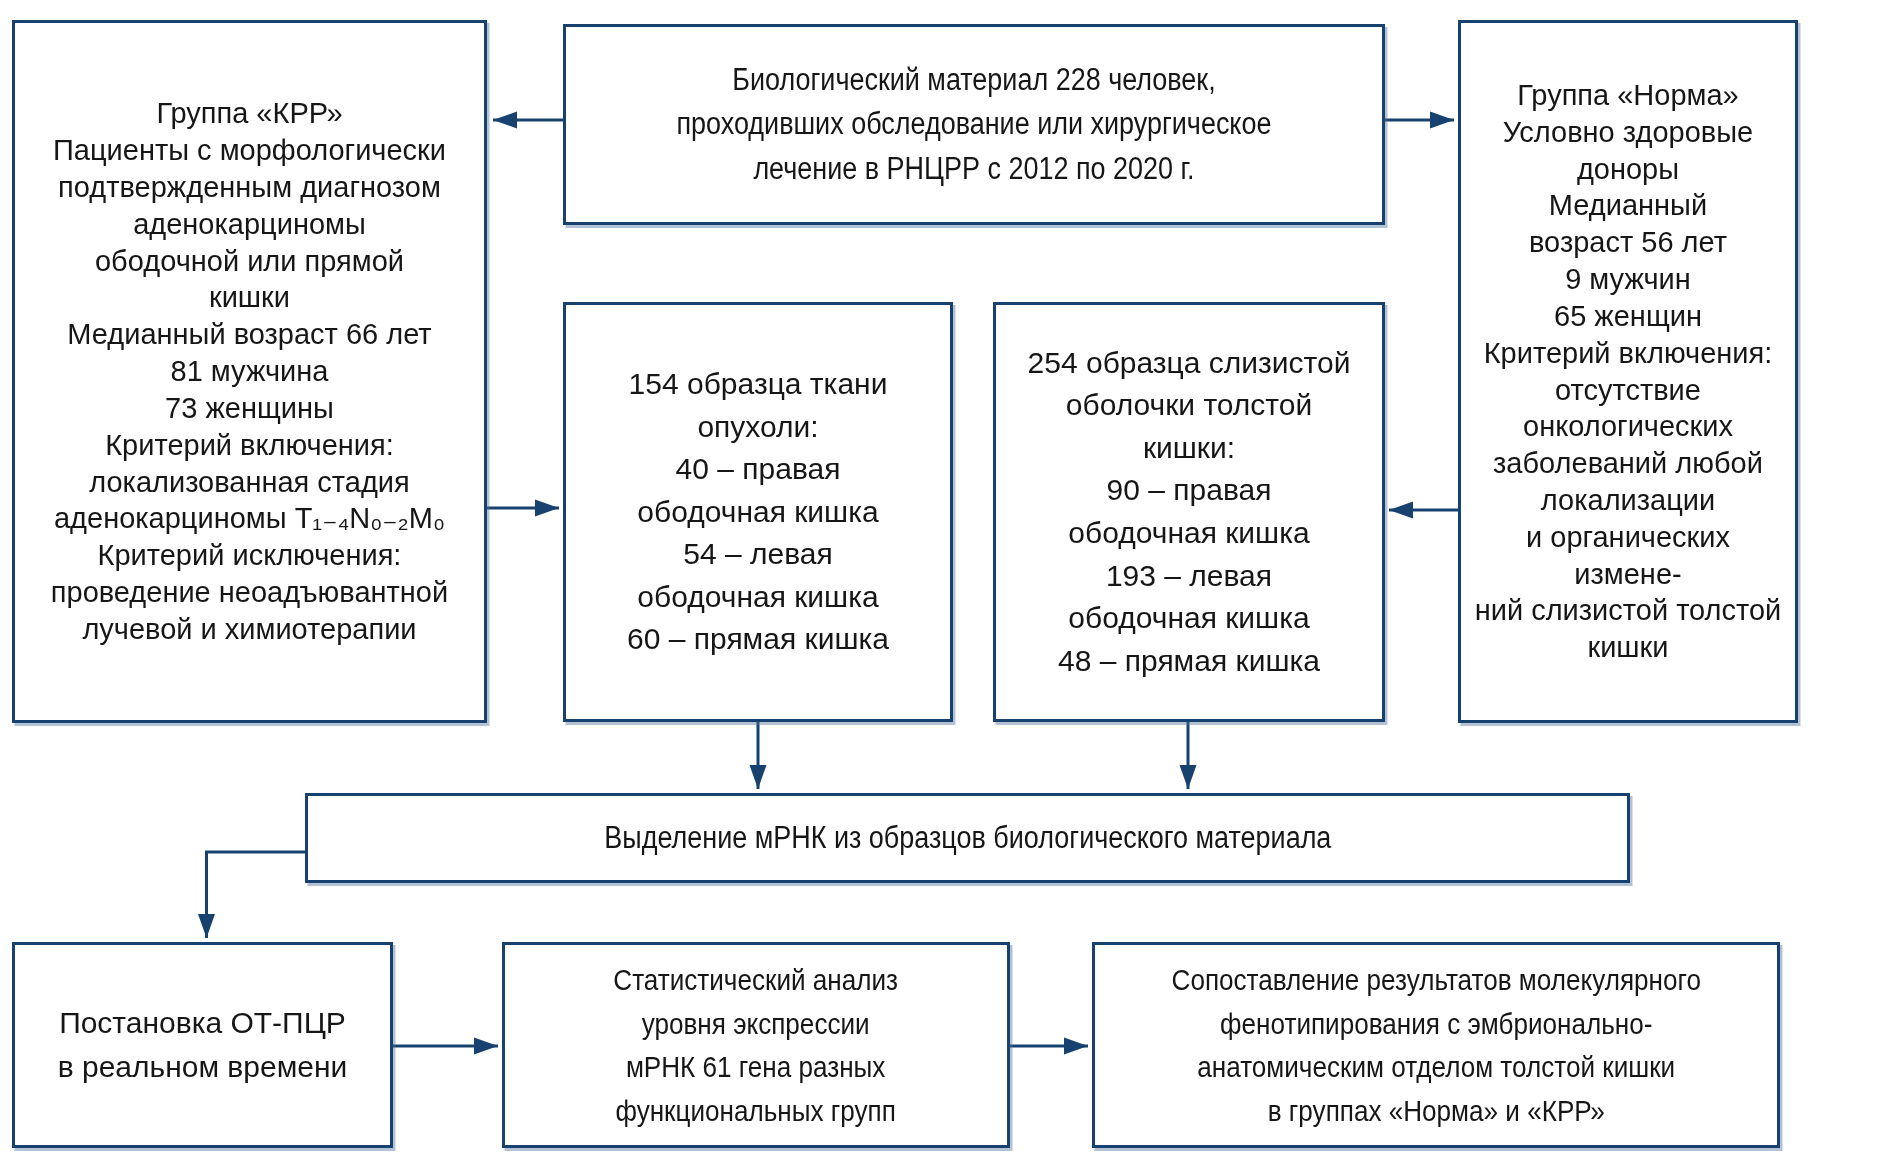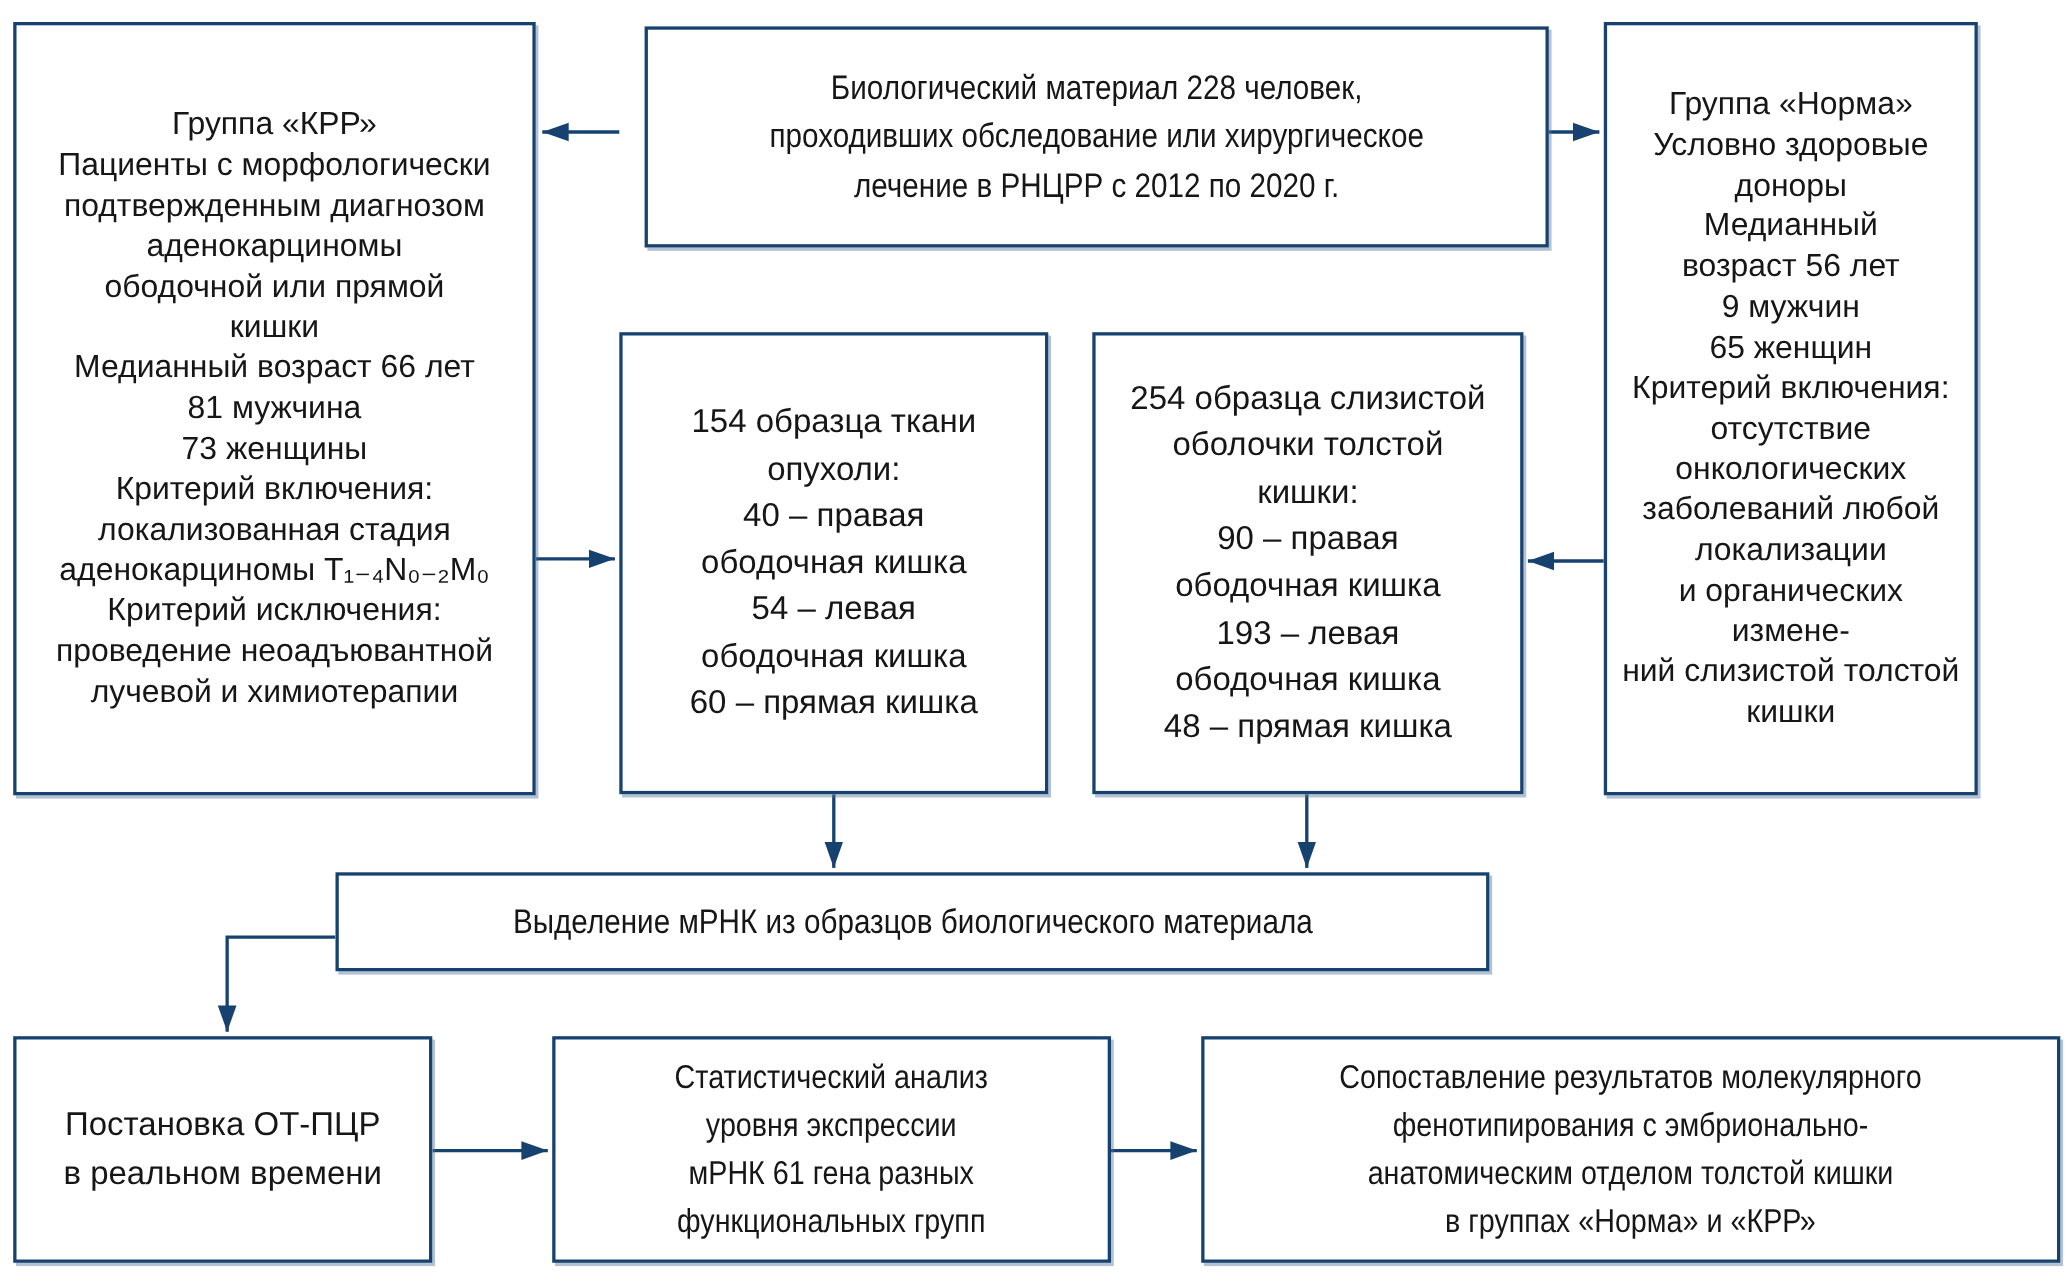--- a/index.html
+++ b/index.html
@@ -80,21 +80,21 @@
 73 женщины
 Критерий включения:
 локализованная стадия
 аденокарциномы T₁₋₄N₀₋₂M₀
 Критерий исключения:
 проведение неоадъювантной
 лучевой и химиотерапии</div>
     </div>
   </div>
 
-  <div class="box biomaterial cond" style="left:563px; top:24px; width:822px; height:201px;margin-left:23px;">
+  <div class="box biomaterial cond" style="left:563px; top:24px; width:822px; height:201px;">
     <div class="txt">Биологический материал 228 человек,
 проходивших обследование или хирургическое
 лечение в РНЦРР с 2012 по 2020 г.</div>
   </div>
 
   <div class="box side" style="left:1458px; top:20px; width:340px; height:703px;">
     <div class="stack">
       <div class="title">Группа «Норма»</div>
       <div class="txt">Условно здоровые
 доноры
@@ -127,36 +127,36 @@
     <div class="txt">254 образца слизистой
 оболочки толстой
 кишки:
 90 – правая
 ободочная кишка
 193 – левая
 ободочная кишка
 48 – прямая кишка</div>
   </div>
 
-  <div class="box mrna cond" style="left:305px; top:793px; width:1049px; height:90px;align-items:center;">
+  <div class="box mrna cond" style="left:305px; top:793px; width:1325px; height:90px;align-items:center;">
     <div class="txt">Выделение мРНК из образцов биологического материала</div>
   </div>
 
   <div class="box pcr" style="left:12px; top:942px; width:381px; height:206px;justify-content:center;">
     <div class="txt">Постановка ОТ-ПЦР
 в реальном времени</div>
   </div>
 
   <div class="box stats cond" style="left:502px; top:942px; width:508px; height:206px;">
     <div class="txt">Статистический анализ
 уровня экспрессии
 мРНК 61 гена разных
 функциональных групп</div>
   </div>
 
-  <div class="box comparison cond" style="left:1092px; top:942px; width:781px; height:206px;">
+  <div class="box comparison cond" style="left:1092px; top:942px; width:688px; height:206px;">
     <div class="txt">Сопоставление результатов молекулярного
 фенотипирования с эмбрионально-
 анатомическим отделом толстой кишки
 в группах «Норма» и «КРР»</div>
   </div>
 
 </div>
 
 </body></html>

